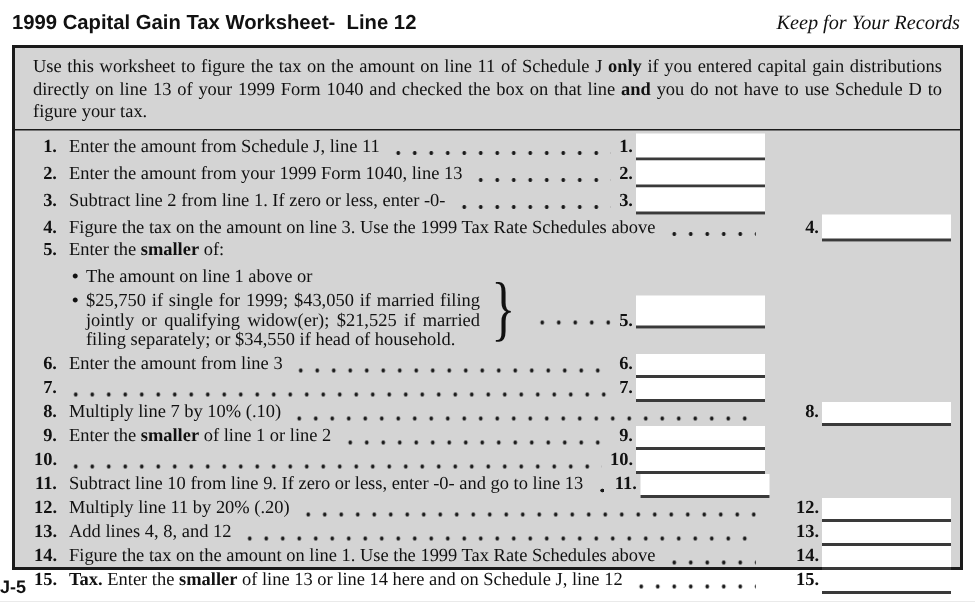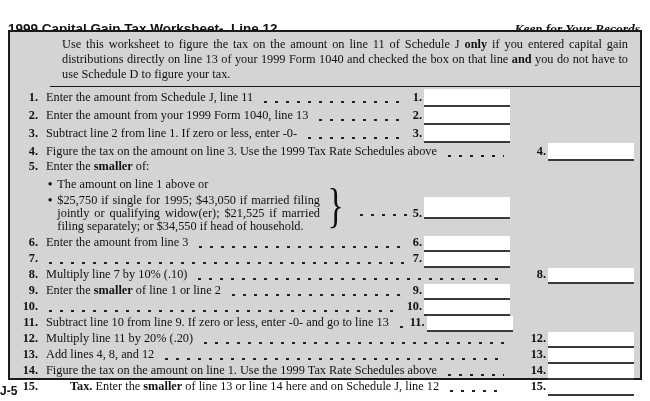--- a/index.html
+++ b/index.html
@@ -13,31 +13,30 @@
   }
   .hdr {
     display:flex; justify-content:space-between; align-items:baseline;
     padding:7px 10px 0 8px;
     gap:16px;
   }
   .title {
     font-family:"Liberation Sans", sans-serif;
     font-weight:bold; font-size:13.5px; white-space:pre;
   }
-  .note { font-weight:bold; font-style:italic; font-size:13.5px;margin-top:14px; }
+  .note { font-weight:normal; font-style:italic; font-size:13.5px; }
   .box {
     position:absolute; left:8px; right:8px; top:30px; height:350px;
     border:2px solid var(--border,#1a1a1a);
     background:var(--form-bg,#d4d4d4);
   }
   .intro {
     padding:5px 12px 4px 12px;
     font-size:12.3px; line-height:15px; text-align:justify;
     border-bottom:1.5px solid var(--border,#1a1a1a);
-    margin-left:40px;
   }
   .rows { padding:2px 6px 0 2px; }
   .row { display:flex; align-items:flex-end; height:18px; }
   .row.s { height:16px; }
   .num { width:26px; flex:none; text-align:right; font-weight:bold; font-size:12.3px; padding-bottom:2px; }
   .txt { margin-left:8px; flex:none; font-size:12.3px; padding-bottom:2px; white-space:nowrap;font-family:Liberation Serif, serif; }
   .dots {
     flex:1; height:4px; margin:0 6px 3px 7px;
     background-image:radial-gradient(circle, #1a1a1a 1.1px, transparent 1.45px);
     background-size:11px 4px; background-repeat:repeat-x; background-position:0 bottom;
@@ -131,21 +130,21 @@
       </div>
       <div class="r5body">
         <span class="indent"></span>
         <div class="bullets">
           <div class="bullet">
             <span class="bdot">•</span>
             <span class="btxt"><span>The amount on line 1 above or</span></span>
           </div>
           <div class="bullet">
             <span class="bdot">•</span>
-            <span class="btxt"><span>$25,750 if single for 1995; $43,050 if married filing jointly or qualifying widow(er); $21,525 if married filing separately; or $34,550 if head of household.</span></span>
+            <span class="btxt"><span>$25,750 if single for 1999; $43,050 if married filing jointly or qualifying widow(er); $21,525 if married filing separately; or $34,550 if head of household.</span></span>
           </div>
         </div>
         <span class="brace">}</span>
         <span class="dots dots5"></span>
         <span class="elabel el5">5.</span>
         <span class="blank5"></span>
         <span class="rpad"></span>
       </div>
     </div>
 
@@ -227,21 +226,21 @@
       <span class="txt"><span>Figure the tax on the amount on line 1. Use the 1999 Tax Rate Schedules above</span></span>
       <span class="dots"></span>
       <span class="rslot">
         <span class="elabel">14.</span>
         <span class="blank"></span>
       </span>
     </div>
 
     <div class="row s">
       <span class="num">15.</span>
-      <span class="txt"><span style="font-weight: bold; margin-left: 24px;">Tax.</span><span> Enter the </span><span style="font-weight: bold;">smaller</span><span> of line 13 or line 14 here and on Schedule J, line 12</span></span>
+      <span class="txt"><span style="font-weight: bold;">Tax.</span><span> Enter the </span><span style="font-weight: bold;">smaller</span><span> of line 13 or line 14 here and on Schedule J, line 12</span></span>
       <span class="dots"></span>
       <span class="rslot">
         <span class="elabel">15.</span>
         <span class="blank"></span>
       </span>
     </div>
 
   </div>
 </div>
 

